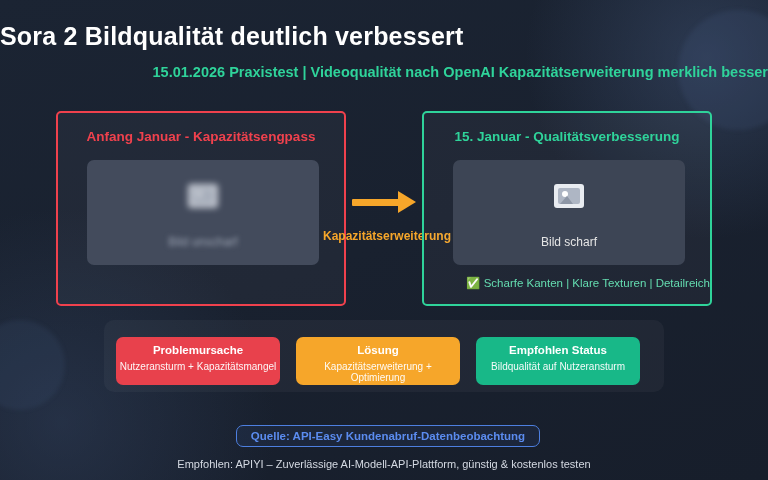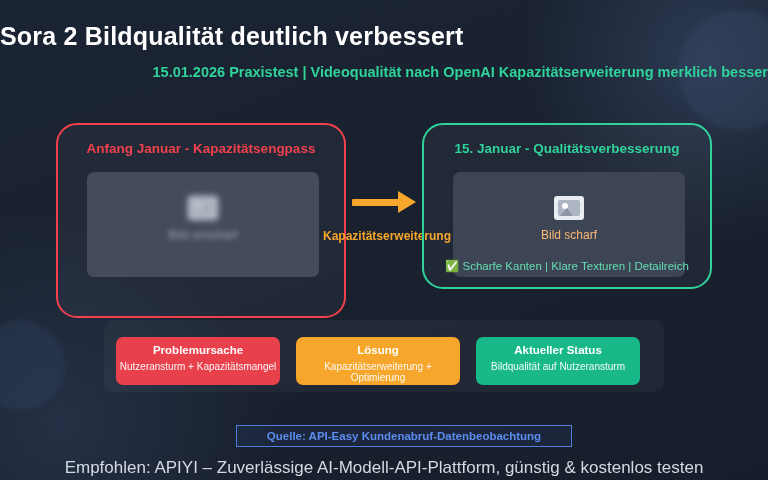--- a/index.html
+++ b/index.html
@@ -50,37 +50,36 @@
     width: 768px;
     text-align: right;
     color: #2fd39a;
     font-size: 14.5px;
     font-weight: bold;
   }
 
   
   .panel {
     position: absolute;
-    border-radius: 21px;
+    border-radius: 5px;
     box-sizing: border-box;
-    margin-top: 12px;
   }
   .panel-left {
     left: 56px;
     top: 111px;
     width: 290px;
     height: 195px;
     border: 2px solid #f0414d;
     background: rgba(255,255,255,0.035);
   }
   .panel-right {
     left: 422px;
     top: 111px;
     width: 290px;
-    height: 166px;
+    height: 195px;
     border: 2px solid #2fd39a;
     background: rgba(255,255,255,0.035);
   }
   .panel-head {
     position: absolute;
     top: 16px;
     left: 0;
     width: 100%;
     text-align: center;
     font-size: 13.5px;
@@ -106,41 +105,41 @@
     left: 50%;
     top: 16px;
     transform: translateX(-50%);
     width: 42px;
     height: 40px;
   }
   .blurred { filter: blur(3.2px); opacity: 0.85; }
   .thumb-caption {
     position: absolute;
     left: 0;
-    top: 56px;
+    top: 75px;
     width: 100%;
     text-align: center;
     font-size: 12px;
-    color: #fdba74;
+    color: #e5e5e5;
   }
   .thumb-caption.blurred-text {
     color: #9aa2b1;
     filter: blur(2.4px);
   }
 
   .panel-foot {
     position: absolute;
     left: 0;
     bottom: 14px;
     width: 100%;
     text-align: center;
     font-size: 11.5px;
   }
   .panel-left .panel-foot { color: #f07079; }
-  .panel-right .panel-foot { color: #64dcb0; }
+  .panel-right .panel-foot { color: #64dcb0; text-align: right; }
   .foot-mark { font-size: 11.5px; margin-right: 3px; }
 
   
   .arrow-wrap {
     position: absolute;
     left: 352px;
     top: 188px;
     width: 66px;
     height: 28px;
   }
@@ -210,43 +209,43 @@
     color: #ffffff;
     margin-top: 5px;
     opacity: 0.95;
   }
 
   
   .source {
     position: absolute;
     left: 236px;
     top: 425px;
-    width: 336px;
+    width: 304px;
     height: 22px;
     border: 1px solid #4d7fe0;
-    border-radius: 0;
+    border-radius: 7px;
     background: rgba(77,127,224,0.08);
     box-sizing: border-box;
   }
   .source-text {
     display: block;
     text-align: center;
     line-height: 20px;
     font-size: 11.5px;
     font-weight: bold;
     color: #5b8cf0;
   }
   .footer {
     position: absolute;
     left: 0;
     top: 458px;
     width: 768px;
     text-align: center;
     color: #d4d9e2;
-    font-size: 17px;
+    font-size: 11px;
   }
 </style>
 </head>
 <body>
 
 <div class="page">
 
   <div class="bg-blob blob1"></div>
   <div class="bg-blob blob2"></div>
 
@@ -294,21 +293,21 @@
   <div class="cards">
     <div class="card card1">
       <div class="card-title">Problemursache</div>
       <div class="card-sub">Nutzeransturm + Kapazitätsmangel</div>
     </div>
     <div class="card card2">
       <div class="card-title">Lösung</div>
       <div class="card-sub">Kapazitätserweiterung + Optimierung</div>
     </div>
     <div class="card card3">
-      <div class="card-title">Aktueller Status</div>
+      <div class="card-title">Empfohlen Status</div>
       <div class="card-sub">Bildqualität auf Nutzeransturm</div>
     </div>
   </div>
 
   <div class="source">
     <span class="source-text">Quelle: API-Easy Kundenabruf-Datenbeobachtung</span>
   </div>
 
   <div class="footer">Empfohlen: APIYI – Zuverlässige AI-Modell-API-Plattform, günstig &amp; kostenlos testen</div>
 

